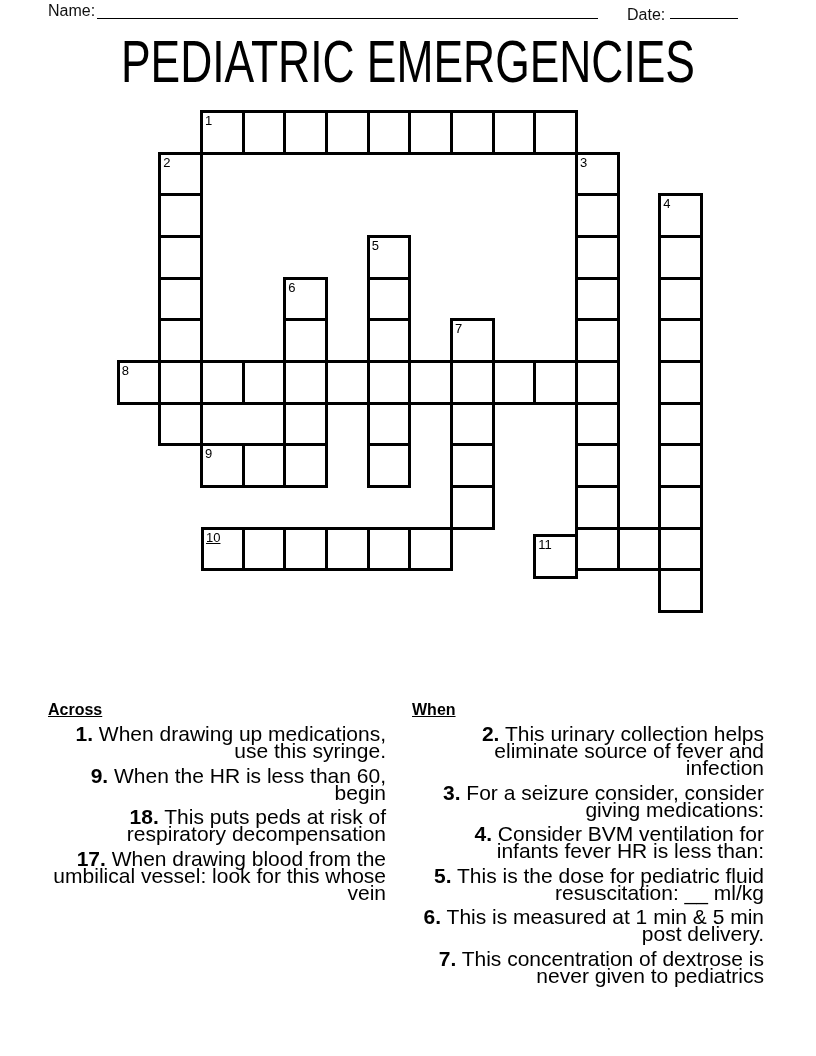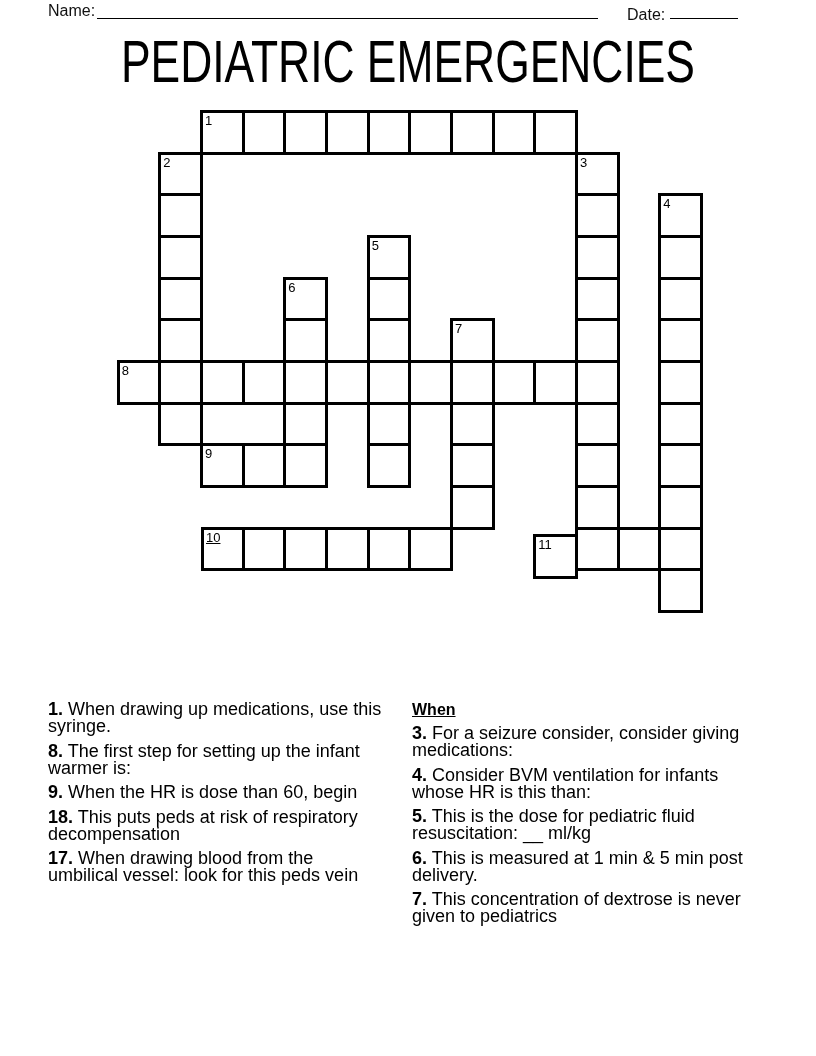--- a/index.html
+++ b/index.html
@@ -57,24 +57,25 @@
   .clues-across { left:48px;  width:338px; }
   .clues-down   { left:412px; width:352px; }
   .clue-heading {
     font-size:16px;
     font-weight:bold;
     text-decoration:underline;
     margin:0 0 6px 0;
     color:#000;
   }
   .clue {
-    font-size:18px;
+    font-size:21px;
     line-height:17px;
     margin:0 0 7.5px 0;
     color:#000;
+    text-align:right;
   }
   .clue-num { font-weight:bold; }
 </style>
 </head>
 <body>
 
 <div class="page">
 
   <div>
     <span class="hdr-label name-label">Name:</span>
@@ -173,33 +174,34 @@
       <div class="cell" style="left: 533.37px; top: 521px; margin-top: 13px;">
         <span class="cell-num">11</span>
       </div>
       <div class="cell" style="left: 575.037px; top: 526.67px;"></div>
       <div class="cell" style="left: 616.704px; top: 526.67px;"></div>
       <div class="cell" style="left: 658.371px; top: 526.67px;"></div>
       <div class="cell" style="left: 658.371px; top: 568.337px;"></div>
     </div>
 
   <div class="clues clues-across">
+    <h2 class="clue-heading">Across</h2>
     <div id="across-list">
         <p class="clue"><span class="clue-num">1.</span><span> When drawing up medications, use this syringe.</span></p>
-        <p class="clue"><span class="clue-num">8.</span><span> The first step for setting up the infant warmer is:</span></p>
-        <p class="clue"><span class="clue-num">9.</span><span> When the HR is dose than 60, begin</span></p>
+        <p class="clue"><span class="clue-num">9.</span><span> When the HR is less than 60, begin</span></p>
         <p class="clue"><span class="clue-num">18.</span><span> This puts peds at risk of respiratory decompensation</span></p>
-        <p class="clue"><span class="clue-num">17.</span><span> When drawing blood from the umbilical vessel: look for this peds vein</span></p>
+        <p class="clue"><span class="clue-num">17.</span><span> When drawing blood from the umbilical vessel: look for this whose vein</span></p>
       </div>
   </div>
 
   <div class="clues clues-down">
     <h2 class="clue-heading">When</h2>
     <div id="down-list">
+        <p class="clue"><span class="clue-num">2.</span><span> This urinary collection helps eliminate source of fever and infection</span></p>
         <p class="clue"><span class="clue-num">3.</span><span> For a seizure consider, consider giving medications:</span></p>
-        <p class="clue"><span class="clue-num">4.</span><span> Consider BVM ventilation for infants whose HR is this than:</span></p>
+        <p class="clue"><span class="clue-num">4.</span><span> Consider BVM ventilation for infants fever HR is less than:</span></p>
         <p class="clue"><span class="clue-num">5.</span><span> This is the dose for pediatric fluid resuscitation: __ ml/kg</span></p>
         <p class="clue"><span class="clue-num">6.</span><span> This is measured at 1 min &amp; 5 min post delivery.</span></p>
         <p class="clue"><span class="clue-num">7.</span><span> This concentration of dextrose is never given to pediatrics</span></p>
       </div>
   </div>
 
 </div>
 
 </body></html>

